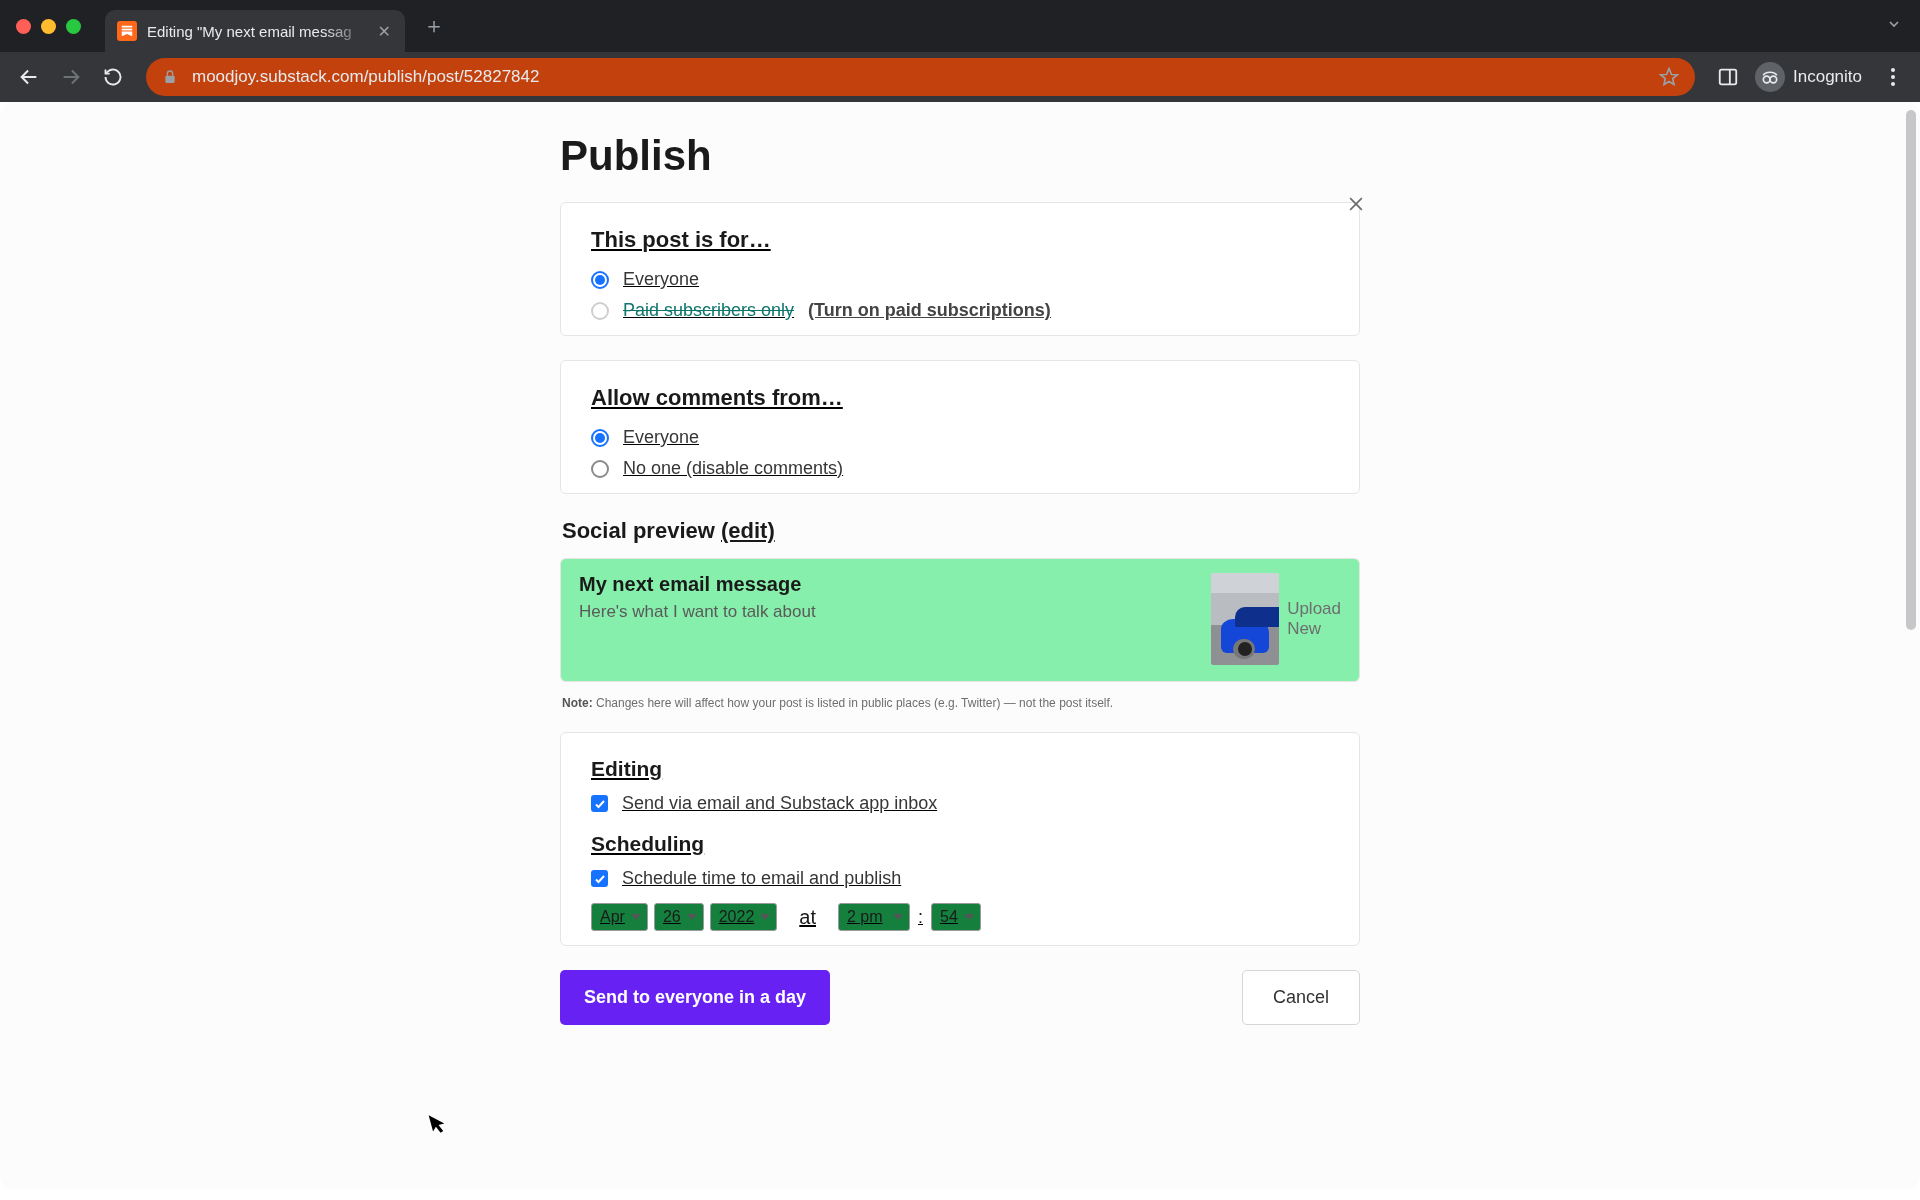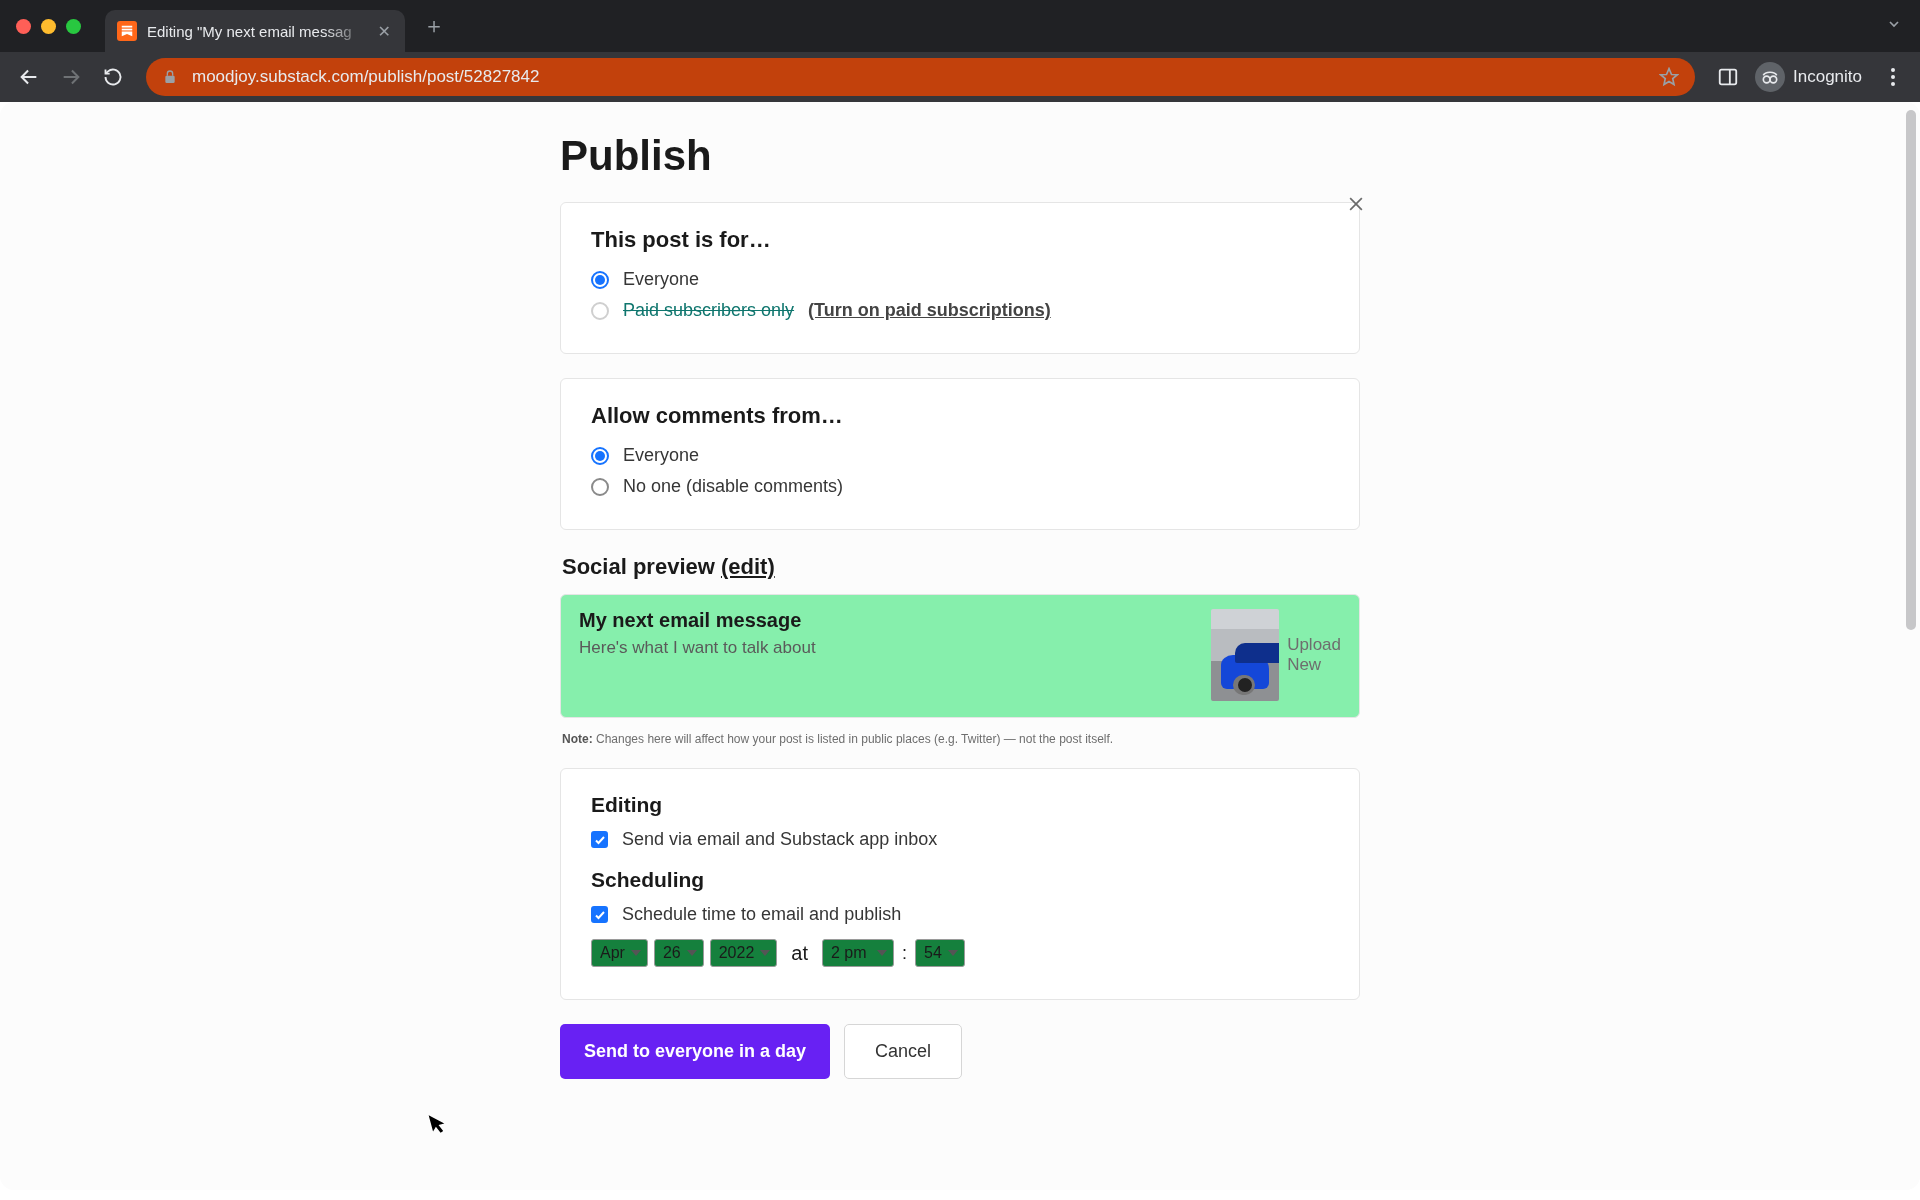--- a/index.html
+++ b/index.html
@@ -34,21 +34,21 @@
 
   
   .page-wrap { position:absolute; top:102px; left:0; right:0; bottom:10px; background:#fcfcfc; border-radius:14px; overflow:hidden; }
   .page-scroll { position:absolute; top:0; left:0; right:0; bottom:0; overflow:auto; }
   .fake-scrollbar { position:absolute; top:8px; right:4px; width:10px; height:520px; background:#c7c7c9; border-radius:5px; }
 
   .content { width:800px; margin:30px auto 40px; position:relative; }
   .close-x { position:absolute; right:-10px; top:58px; width:28px; height:28px; color:#6b6b6b; display:flex; align-items:center; justify-content:center; cursor:pointer; }
   h1.page-title { font-size:42px; font-weight:800; color:#1a1a1a; margin-bottom:22px; }
 
-  .card { border:1px solid #e5e5e5; border-radius:6px; padding:24px 30px 32px; background:#fff; margin-bottom:24px; }
+  .card { border:1px solid #e5e5e5; border-radius:6px; padding:24px 30px 14px; background:#fff; margin-bottom:24px;text-decoration:underline; }
   .card h2 { font-size:22px; font-weight:800; color:#1a1a1a; margin-bottom:16px; }
   .radio-row, .check-row { display:flex; align-items:center; gap:14px; font-size:18px; color:#363636; margin-bottom:10px; }
   .radio-row:last-child, .check-row:last-child { margin-bottom:0; }
 
   .radio { width:18px; height:18px; border:2px solid #8a8a8a; border-radius:50%; display:inline-flex; align-items:center; justify-content:center; flex:0 0 auto; }
   .radio.selected { border-color:#1673ff; }
   .radio.selected::after { content:""; width:10px; height:10px; background:#1673ff; border-radius:50%; }
   .radio.disabled { border-color:#cfcfcf; }
 
   .strike { text-decoration:line-through; color:#0f766e; }
@@ -72,24 +72,24 @@
   .note-line b { color:#555; font-weight:700; }
 
   
   .checkbox { width:17px; height:17px; border:2px solid #1673ff; background:#1673ff; border-radius:3px; display:inline-flex; align-items:center; justify-content:center; flex:0 0 auto; }
   .checkbox svg { width:12px; height:12px; }
   .sub-h { font-size:21px; font-weight:800; color:#1a1a1a; margin:18px 0 12px; }
   .sub-h:first-child { margin-top:0; }
   .sched-row { display:flex; align-items:center; gap:6px; margin-top:14px; font-size:18px; color:#1a1a1a; }
   .sel { border:1px solid #9a9a9a; border-radius:3px; background:#15803d; height:28px; padding:0 22px 0 8px; font-size:16px; color:#1a1a1a; display:inline-flex; align-items:center; position:relative; }
   .sel::after { content:""; position:absolute; right:6px; top:50%; width:0;height:0;border-left:5px solid transparent;border-right:5px solid transparent;border-top:6px solid #555; transform:translateY(-50%); }
-  .at-word { font-size:20px; margin:0 8px;text-align:right; }
+  .at-word { font-size:20px; margin:0 16px;text-align:right; }
   .colon { margin:0 2px; }
 
-  .buttons { display:flex; gap:14px; margin-top:16px; }
+  .buttons { display:flex; gap:20px; margin-top:16px;justify-content:space-between; }
   .btn-primary { background:#6821f3; color:#fff; font-size:18px; font-weight:600; border:none; border-radius:5px; padding:16px 24px; }
   .btn-secondary { background:#fff; color:#333; font-size:18px; border:1px solid #d6d6d6; border-radius:5px; padding:16px 30px; }
 
   .cursor-ptr { position:absolute; left:430px; top:1010px; font-size:18px; color:#000; transform:rotate(-15deg); }
 
   svg { display:block; }
 </style>
 </head>
 <body>
 

